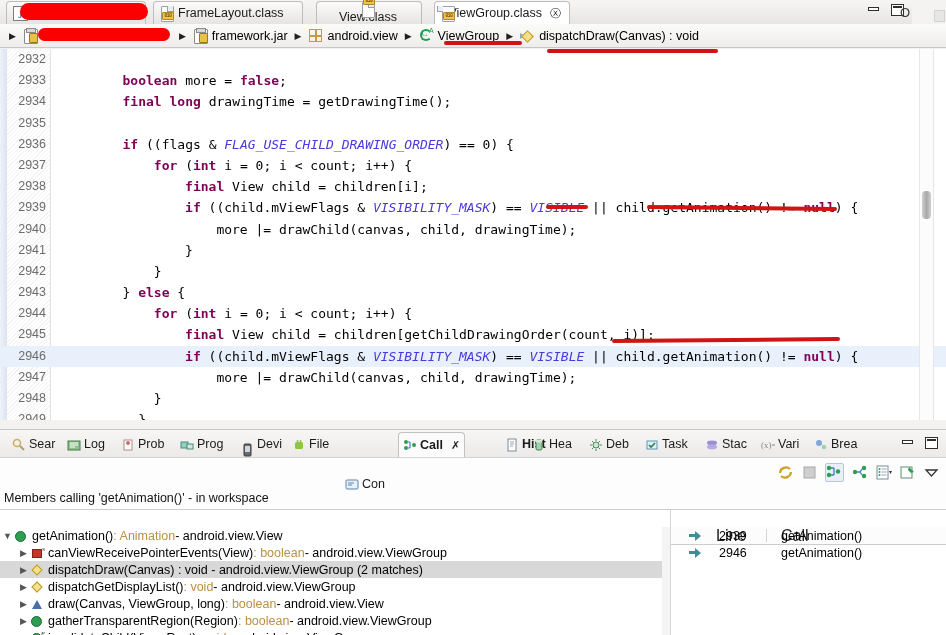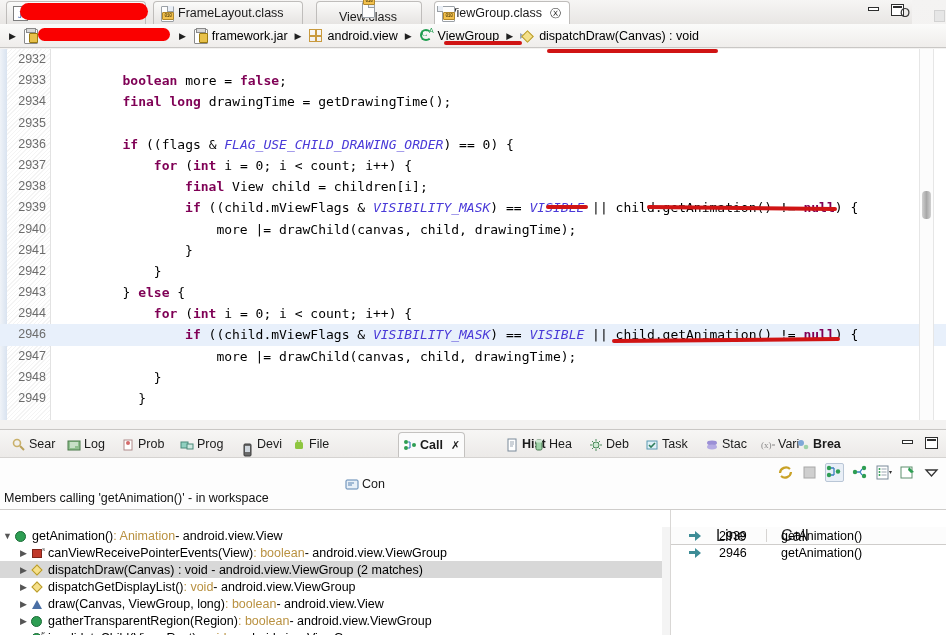--- a/index.html
+++ b/index.html
@@ -365,20 +365,21 @@
           <div class="cline"><span class="ln">2935</span><span class="ctext" style="left: 60px;"></span></div>
           <div class="cline"><span class="ln">2936</span><span class="ctext" style="left: 122.56px;"><span class="kw">if</span><span class="plain"> ((flags &amp; </span><span class="sfield">FLAG_USE_CHILD_DRAWING_ORDER</span><span class="plain">) == 0) {</span></span></div>
           <div class="cline"><span class="ln">2937</span><span class="ctext" style="left: 153.84px;"><span class="kw">for</span><span class="plain"> (</span><span class="kw">int</span><span class="plain"> i = 0; i &lt; count; i++) {</span></span></div>
           <div class="cline"><span class="ln">2938</span><span class="ctext" style="left: 185.12px;"><span class="kw">final</span><span class="plain"> View child = children[i];</span></span></div>
           <div class="cline"><span class="ln">2939</span><span class="ctext" style="left: 185.12px;"><span class="kw">if</span><span class="plain"> ((child.mViewFlags &amp; </span><span class="sfield">VISIBILITY_MASK</span><span class="plain">) == </span><span class="sfield">VISIBLE</span><span class="plain"> || child.getAnimation() != </span><span class="kw">null</span><span class="plain">) {</span></span></div>
           <div class="cline"><span class="ln">2940</span><span class="ctext" style="left: 216.4px;"><span class="plain">more |= drawChild(canvas, child, drawingTime);</span></span></div>
           <div class="cline"><span class="ln">2941</span><span class="ctext" style="left: 185.12px;"><span class="plain">}</span></span></div>
           <div class="cline"><span class="ln">2942</span><span class="ctext" style="left: 153.84px;"><span class="plain">}</span></span></div>
           <div class="cline"><span class="ln">2943</span><span class="ctext" style="left: 122.56px;"><span class="plain">} </span><span class="kw">else</span><span class="plain"> {</span></span></div>
           <div class="cline"><span class="ln">2944</span><span class="ctext" style="left: 153.84px;"><span class="kw">for</span><span class="plain"> (</span><span class="kw">int</span><span class="plain"> i = 0; i &lt; count; i++) {</span></span></div>
+          <div class="cline"><span class="ln">2945</span><span class="ctext" style="left: 185.12px;"><span class="kw">final</span><span class="plain"> View child = children[getChildDrawingOrder(count, i)];</span></span></div>
           <div class="cline hl"><span class="ln">2946</span><span class="ctext" style="left: 185.12px;"><span class="kw">if</span><span class="plain"> ((child.mViewFlags &amp; </span><span class="sfield">VISIBILITY_MASK</span><span class="plain">) == </span><span class="sfield">VISIBLE</span><span class="plain"> || child.getAnimation() != </span><span class="kw">null</span><span class="plain">) {</span></span></div>
           <div class="cline"><span class="ln">2947</span><span class="ctext" style="left: 216.4px;"><span class="plain">more |= drawChild(canvas, child, drawingTime);</span></span></div>
           <div class="cline"><span class="ln">2948</span><span class="ctext" style="left: 153.84px;"><span class="plain">}</span></span></div>
           <div class="cline"><span class="ln">2949</span><span class="ctext" style="left: 138.2px;"><span class="plain">}</span></span></div>
         </div>
     </div>
 
     <div class="v-scroll">
       <div class="v-thumb"></div>
     </div>
@@ -492,21 +493,21 @@
               <ellipse cx="7" cy="9" rx="5" ry="2.4" fill="#b5abe3"></ellipse>
             </svg></span>
           <span class="lbl">Stac</span>
         </div>
         <div class="vtab" style="left: 757px;">
           <span class="vicon"><svg width="14" height="14">
               <text x="0" y="10" font-size="9" fill="#8a8a8a" font-family="Liberation Serif, serif">(x)=</text>
             </svg></span>
           <span class="lbl">Vari</span>
         </div>
-        <div class="vtab" style="left: 792px; font-weight: bold;">
+        <div class="vtab" style="left: 810px;">
           <span class="vicon"><svg width="14" height="14">
               <circle cx="5" cy="5" r="3" fill="#7fa8d8"></circle>
               <circle cx="10" cy="9" r="2.3" fill="#9fd2a8"></circle>
             </svg></span>
           <span class="lbl">Brea</span>
         </div>
       </div>
 
     <div class="win-btns" style="top:7px;">
       <span class="btn-min"></span>

